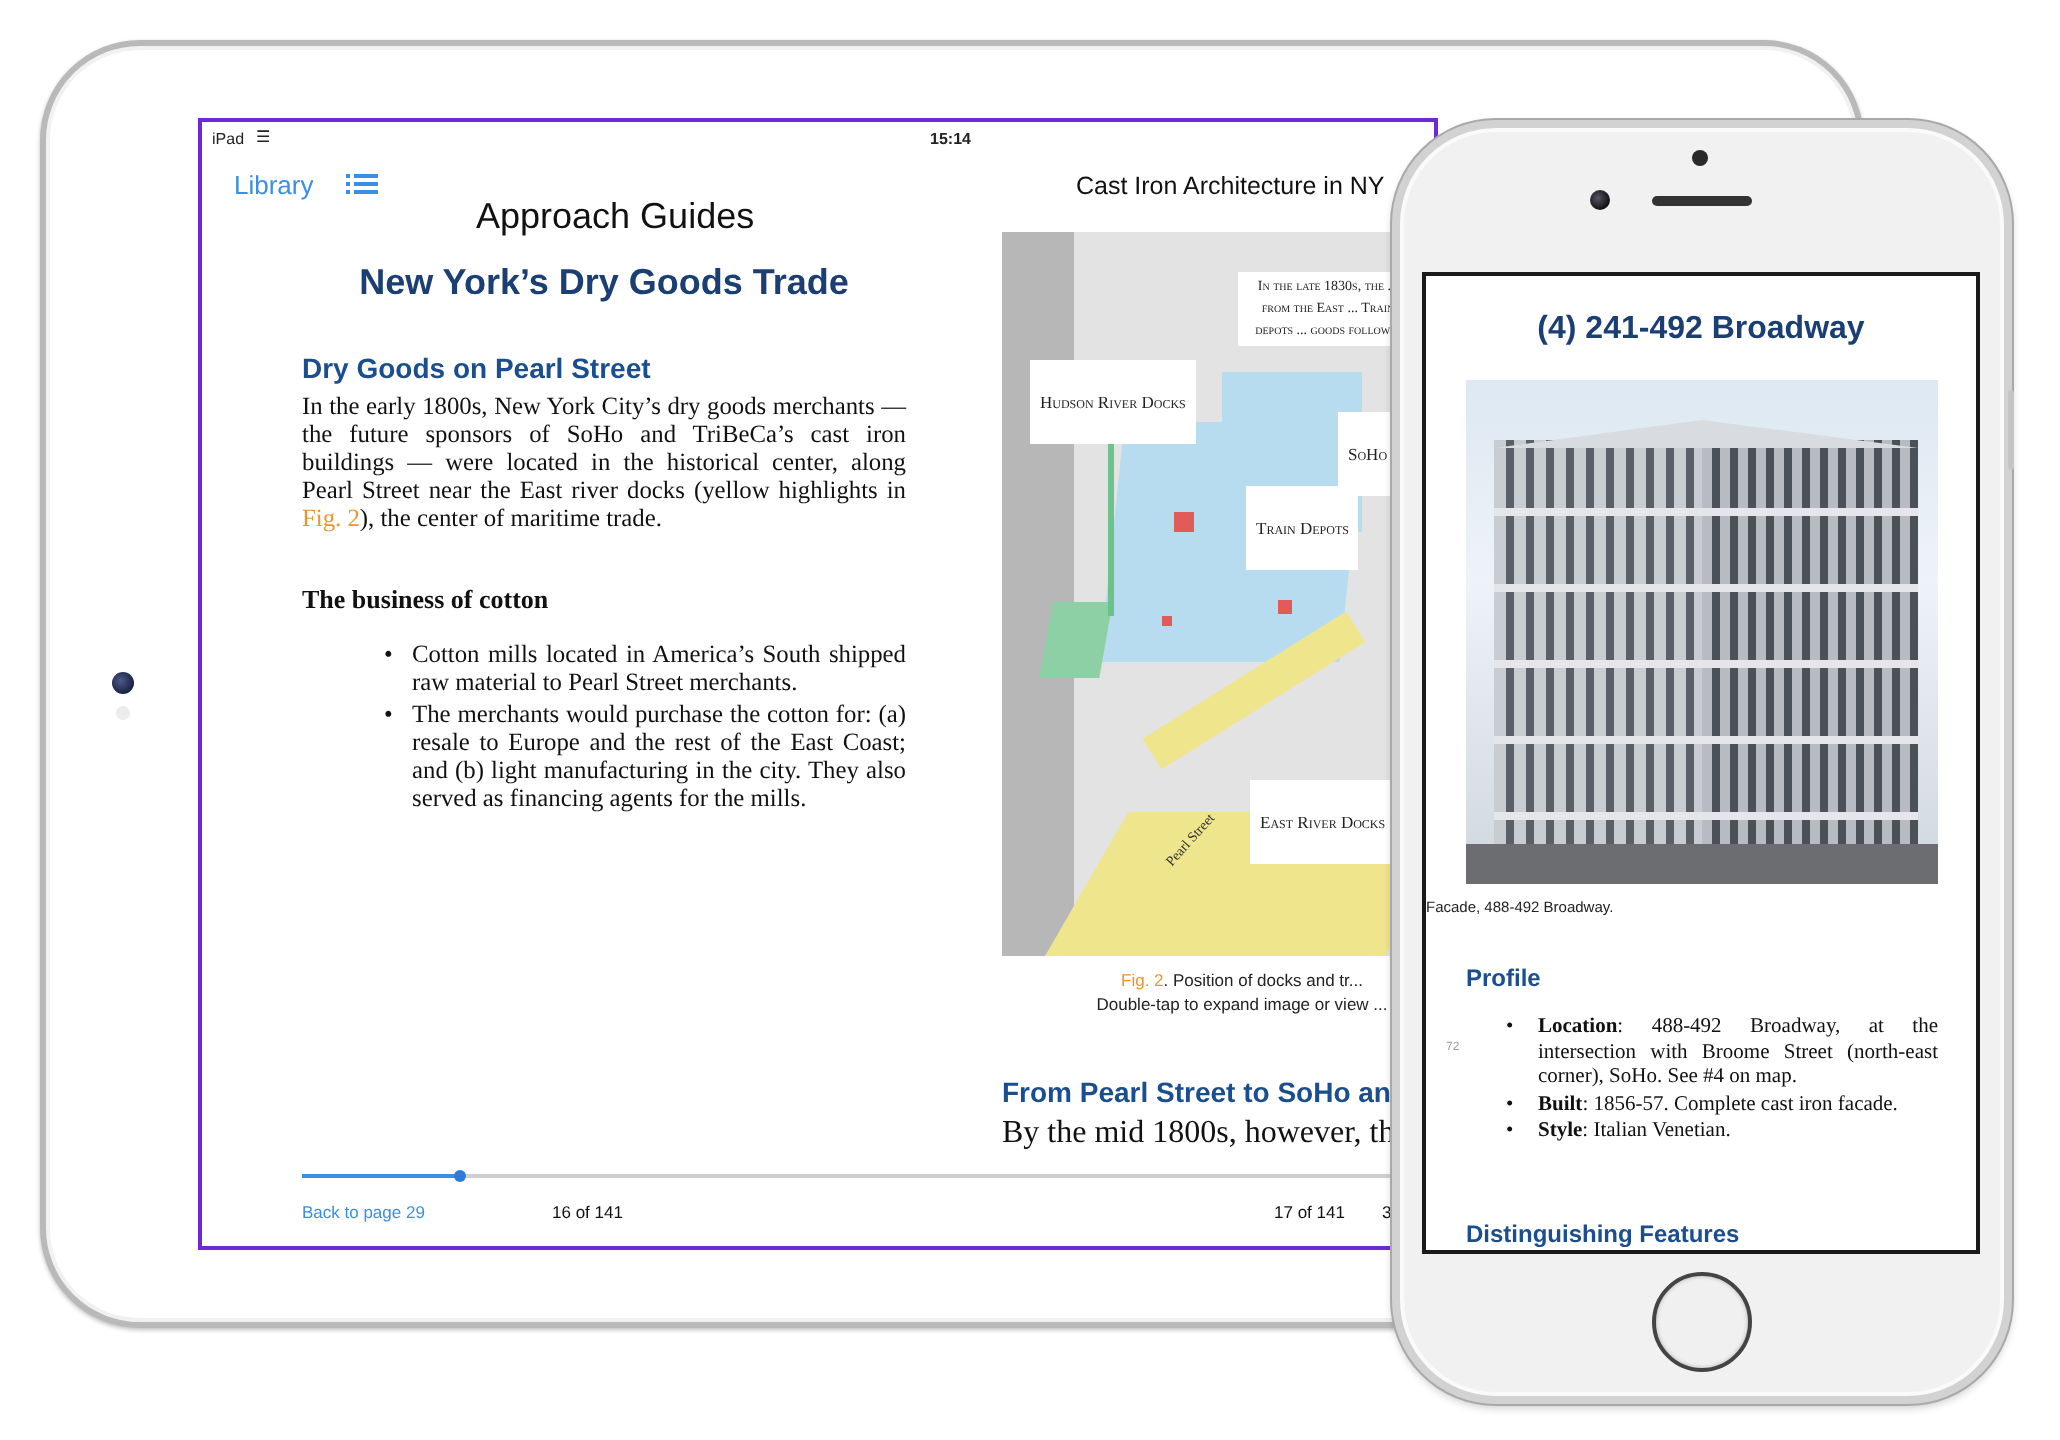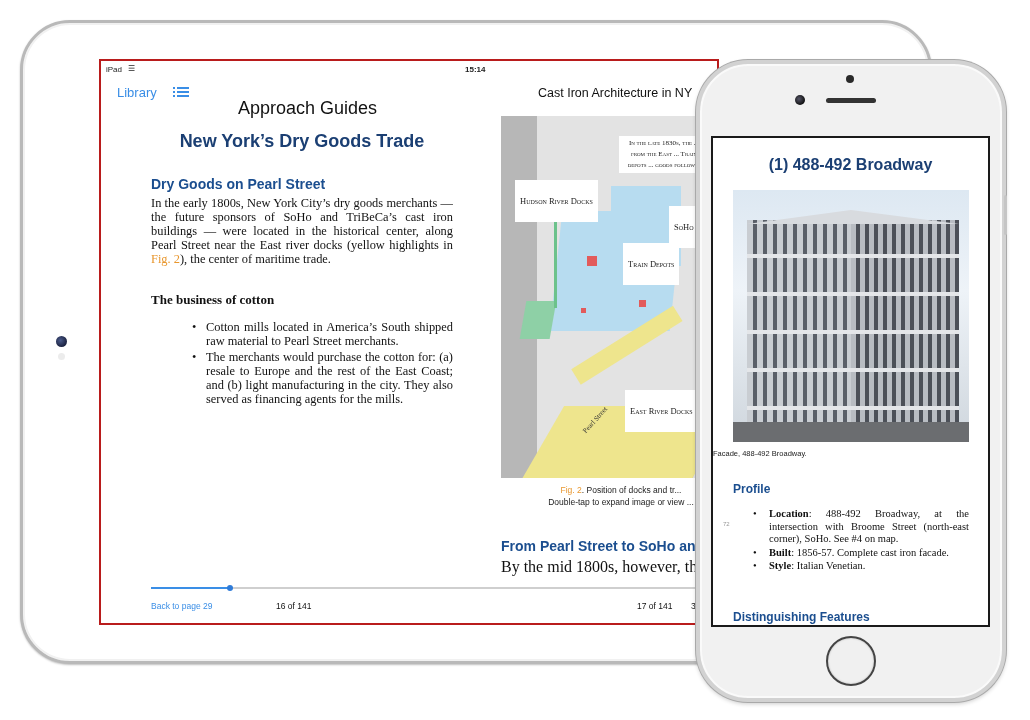--- a/index.html
+++ b/index.html
@@ -15,21 +15,21 @@
   }
   .ipad-camera {
     position: absolute; left: 56px; top: 336px; width: 11px; height: 11px; border-radius: 50%;
     background: radial-gradient(circle at 40% 40%, #4a5a8a, #1b2240 70%);
   }
   .ipad-sensor {
     position: absolute; left: 58px; top: 353px; width: 7px; height: 7px; border-radius: 50%; background: #ececec;
   }
   .ipad-screen {
     position: absolute; left: 99px; top: 59px; width: 620px; height: 566px;
-    border: 2px solid #b91c1c; background: #fff; overflow: hidden;
+    border: 2px solid #6d28d9; background: #fff; overflow: hidden;
   }
   .statusbar { position: absolute; left: 0; top: 0; right: 0; height: 18px; font-size: 8px; color: #222; }
   .statusbar .carrier { position: absolute; left: 5px; top: 4px; }
   .statusbar .wifi { position: absolute; left: 27px; top: 3px; font-size: 8px; }
   .statusbar .clock { position: absolute; left: 364px; top: 4px; font-weight: bold; }
 
   .navbar { position: absolute; left: 0; top: 22px; right: 0; height: 22px; }
   .nav-library { position: absolute; left: 16px; top: 2px; font-size: 13px; color: #3a8ee6; cursor: pointer; }
   .nav-toc { position: absolute; left: 72px; top: 4px; width: 16px; height: 12px; cursor: pointer; }
   .nav-toc span { display: block; height: 1.5px; background: #3a8ee6; margin-bottom: 2.7px; margin-left: 4px; position: relative; }
@@ -197,21 +197,21 @@
 </div>
 
 <div class="iphone"></div>
 <div class="iphone-side"></div>
 <div class="iphone-prox"></div>
 <div class="iphone-cam"></div>
 <div class="iphone-speaker"></div>
 <div class="iphone-home"></div>
 
 <div class="iphone-screen">
-  <div class="ph-title">(1) 488-492 Broadway</div>
+  <div class="ph-title">(4) 241-492 Broadway</div>
   <div class="ph-photo">
     <div class="bld-face1"></div>
     <div class="bld-face2"></div>
     <div class="bld-floors"></div>
     <div class="bld-roof"></div>
     <div class="street-level"></div>
   </div>
   <div class="ph-caption">Facade, 488-492 Broadway.</div>
   <div class="ph-h2" style="top:344px;">Profile</div>
   <span class="ph-pagenum">72</span>

